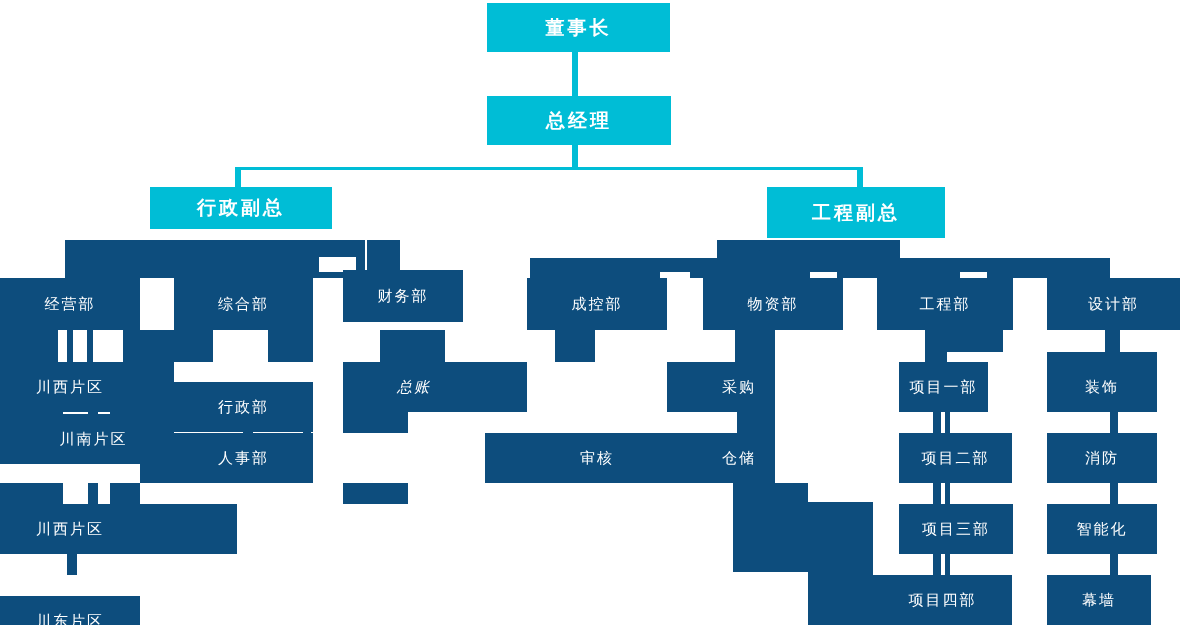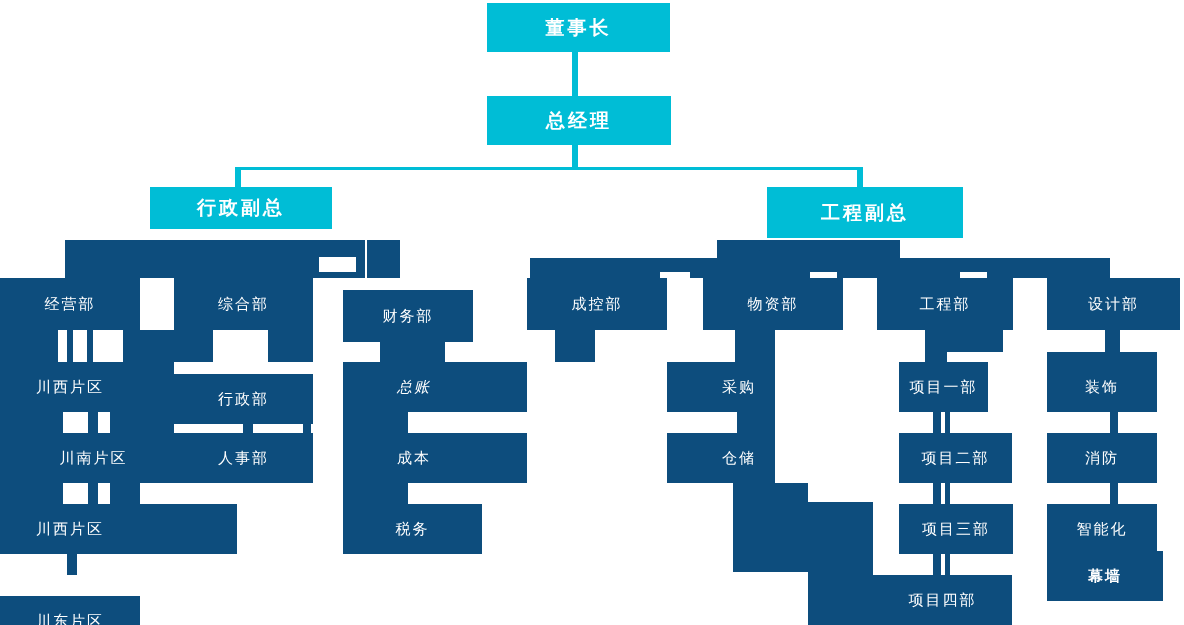--- a/index.html
+++ b/index.html
@@ -75,40 +75,39 @@
     <div class="rect notch" style="left: 960px; top: 272px; width: 27px; height: 6px;"></div>
     <div class="rect notch-boxed" style="left: 318px; top: 256px; width: 39px; height: 17px;"></div>
     <div class="rect cyan-line" style="left: 572px; top: 52px; width: 6px; height: 44px;"></div>
     <div class="rect cyan-line" style="left: 572px; top: 145px; width: 6px; height: 25px;"></div>
     <div class="rect cyan-line" style="left: 235px; top: 167px; width: 628px; height: 3px;"></div>
     <div class="rect cyan-line" style="left: 235px; top: 170px; width: 6px; height: 17px;"></div>
     <div class="rect cyan-line" style="left: 857px; top: 170px; width: 6px; height: 17px;"></div>
     <div class="node exec" style="left: 487px; top: 96px; width: 184px; height: 49px;">总经理</div>
     <div class="node exec" style="left: 487px; top: 3px; width: 183px; height: 49px;">董事长</div>
     <div class="node exec" style="left: 150px; top: 187px; width: 182px; height: 42px;">行政副总</div>
-    <div class="node exec" style="left: 767px; top: 187px; width: 196px; height: 51px;">工程副总</div>
+    <div class="node exec" style="left: 767px; top: 187px; width: 178px; height: 51px;">工程副总</div>
     <div class="node dept" style="left: 0px; top: 278px; width: 140px; height: 52px;">经营部</div>
     <div class="node dept" style="left: 174px; top: 278px; width: 139px; height: 52px;">综合部</div>
-    <div class="node dept" style="left: 343px; top: 290px; width: 130px; height: 52px;">财务部</div>
+    <div class="node dept" style="left: 343px; top: 270px; width: 120px; height: 52px;">财务部</div>
     <div class="node dept" style="left: 527px; top: 278px; width: 140px; height: 52px;">成控部</div>
     <div class="node dept" style="left: 703px; top: 278px; width: 140px; height: 52px;">物资部</div>
     <div class="node dept" style="left: 877px; top: 278px; width: 136px; height: 52px;">工程部</div>
     <div class="node dept" style="left: 1047px; top: 278px; width: 133px; height: 52px;">设计部</div>
     <div class="node dept" style="left: 0px; top: 362px; width: 140px; height: 50px;">川西片区</div>
-    <div class="node dept" style="left: 174px; top: 374px; width: 139px; height: 50px;">行政部</div>
+    <div class="node dept" style="left: 174px; top: 382px; width: 139px; height: 50px;">行政部</div>
     <div class="node dept" style="left: 343px; top: 362px; width: 142px; height: 50px; font-style: italic;">总账</div>
     <div class="node dept" style="left: 703px; top: 362px; width: 72px; height: 50px;">采购</div>
     <div class="node dept" style="left: 899px; top: 362px; width: 89px; height: 50px;">项目一部</div>
     <div class="node dept" style="left: 1047px; top: 362px; width: 110px; height: 50px;">装饰</div>
-    <div class="node dept" style="left: 0px; top: 433px; width: 140px; height: 50px; padding-left: 47px;">川南片区</div>
+    <div class="node dept" style="left: 0px; top: 414px; width: 140px; height: 50px; padding-left: 47px;">川南片区</div>
     <div class="node dept" style="left: 174px; top: 433px; width: 139px; height: 50px;">人事部</div>
-    <div class="node dept" style="left: 343px; top: 433px; width: 142px; height: 50px;">成本</div>
+    <div class="node dept" style="left: 527px; top: 433px; width: 140px; height: 50px;">审核</div>
     <div class="node dept" style="left: 703px; top: 433px; width: 72px; height: 50px;">仓储</div>
     <div class="node dept" style="left: 899px; top: 433px; width: 113px; height: 50px;">项目二部</div>
     <div class="node dept" style="left: 1047px; top: 433px; width: 110px; height: 50px;">消防</div>
     <div class="node dept" style="left: 0px; top: 504px; width: 140px; height: 50px;">川西片区</div>
-    <div class="node dept" style="left: 343px; top: 504px; width: 139px; height: 50px;">税务</div>
     <div class="node dept" style="left: 899px; top: 504px; width: 114px; height: 50px;">项目三部</div>
     <div class="node dept" style="left: 1047px; top: 504px; width: 110px; height: 50px;">智能化</div>
     <div class="node dept" style="left: 0px; top: 596px; width: 140px; height: 50px;">川东片区</div>
     <div class="node dept" style="left: 873px; top: 575px; width: 139px; height: 50px;">项目四部</div>
-    <div class="node dept" style="left: 1047px; top: 551px; width: 116px; height: 50px; font-weight: bold;">幕墙</div>
+    <div class="node dept" style="left: 1047px; top: 575px; width: 104px; height: 50px;">幕墙</div>
   </div>
 
 </body></html>

